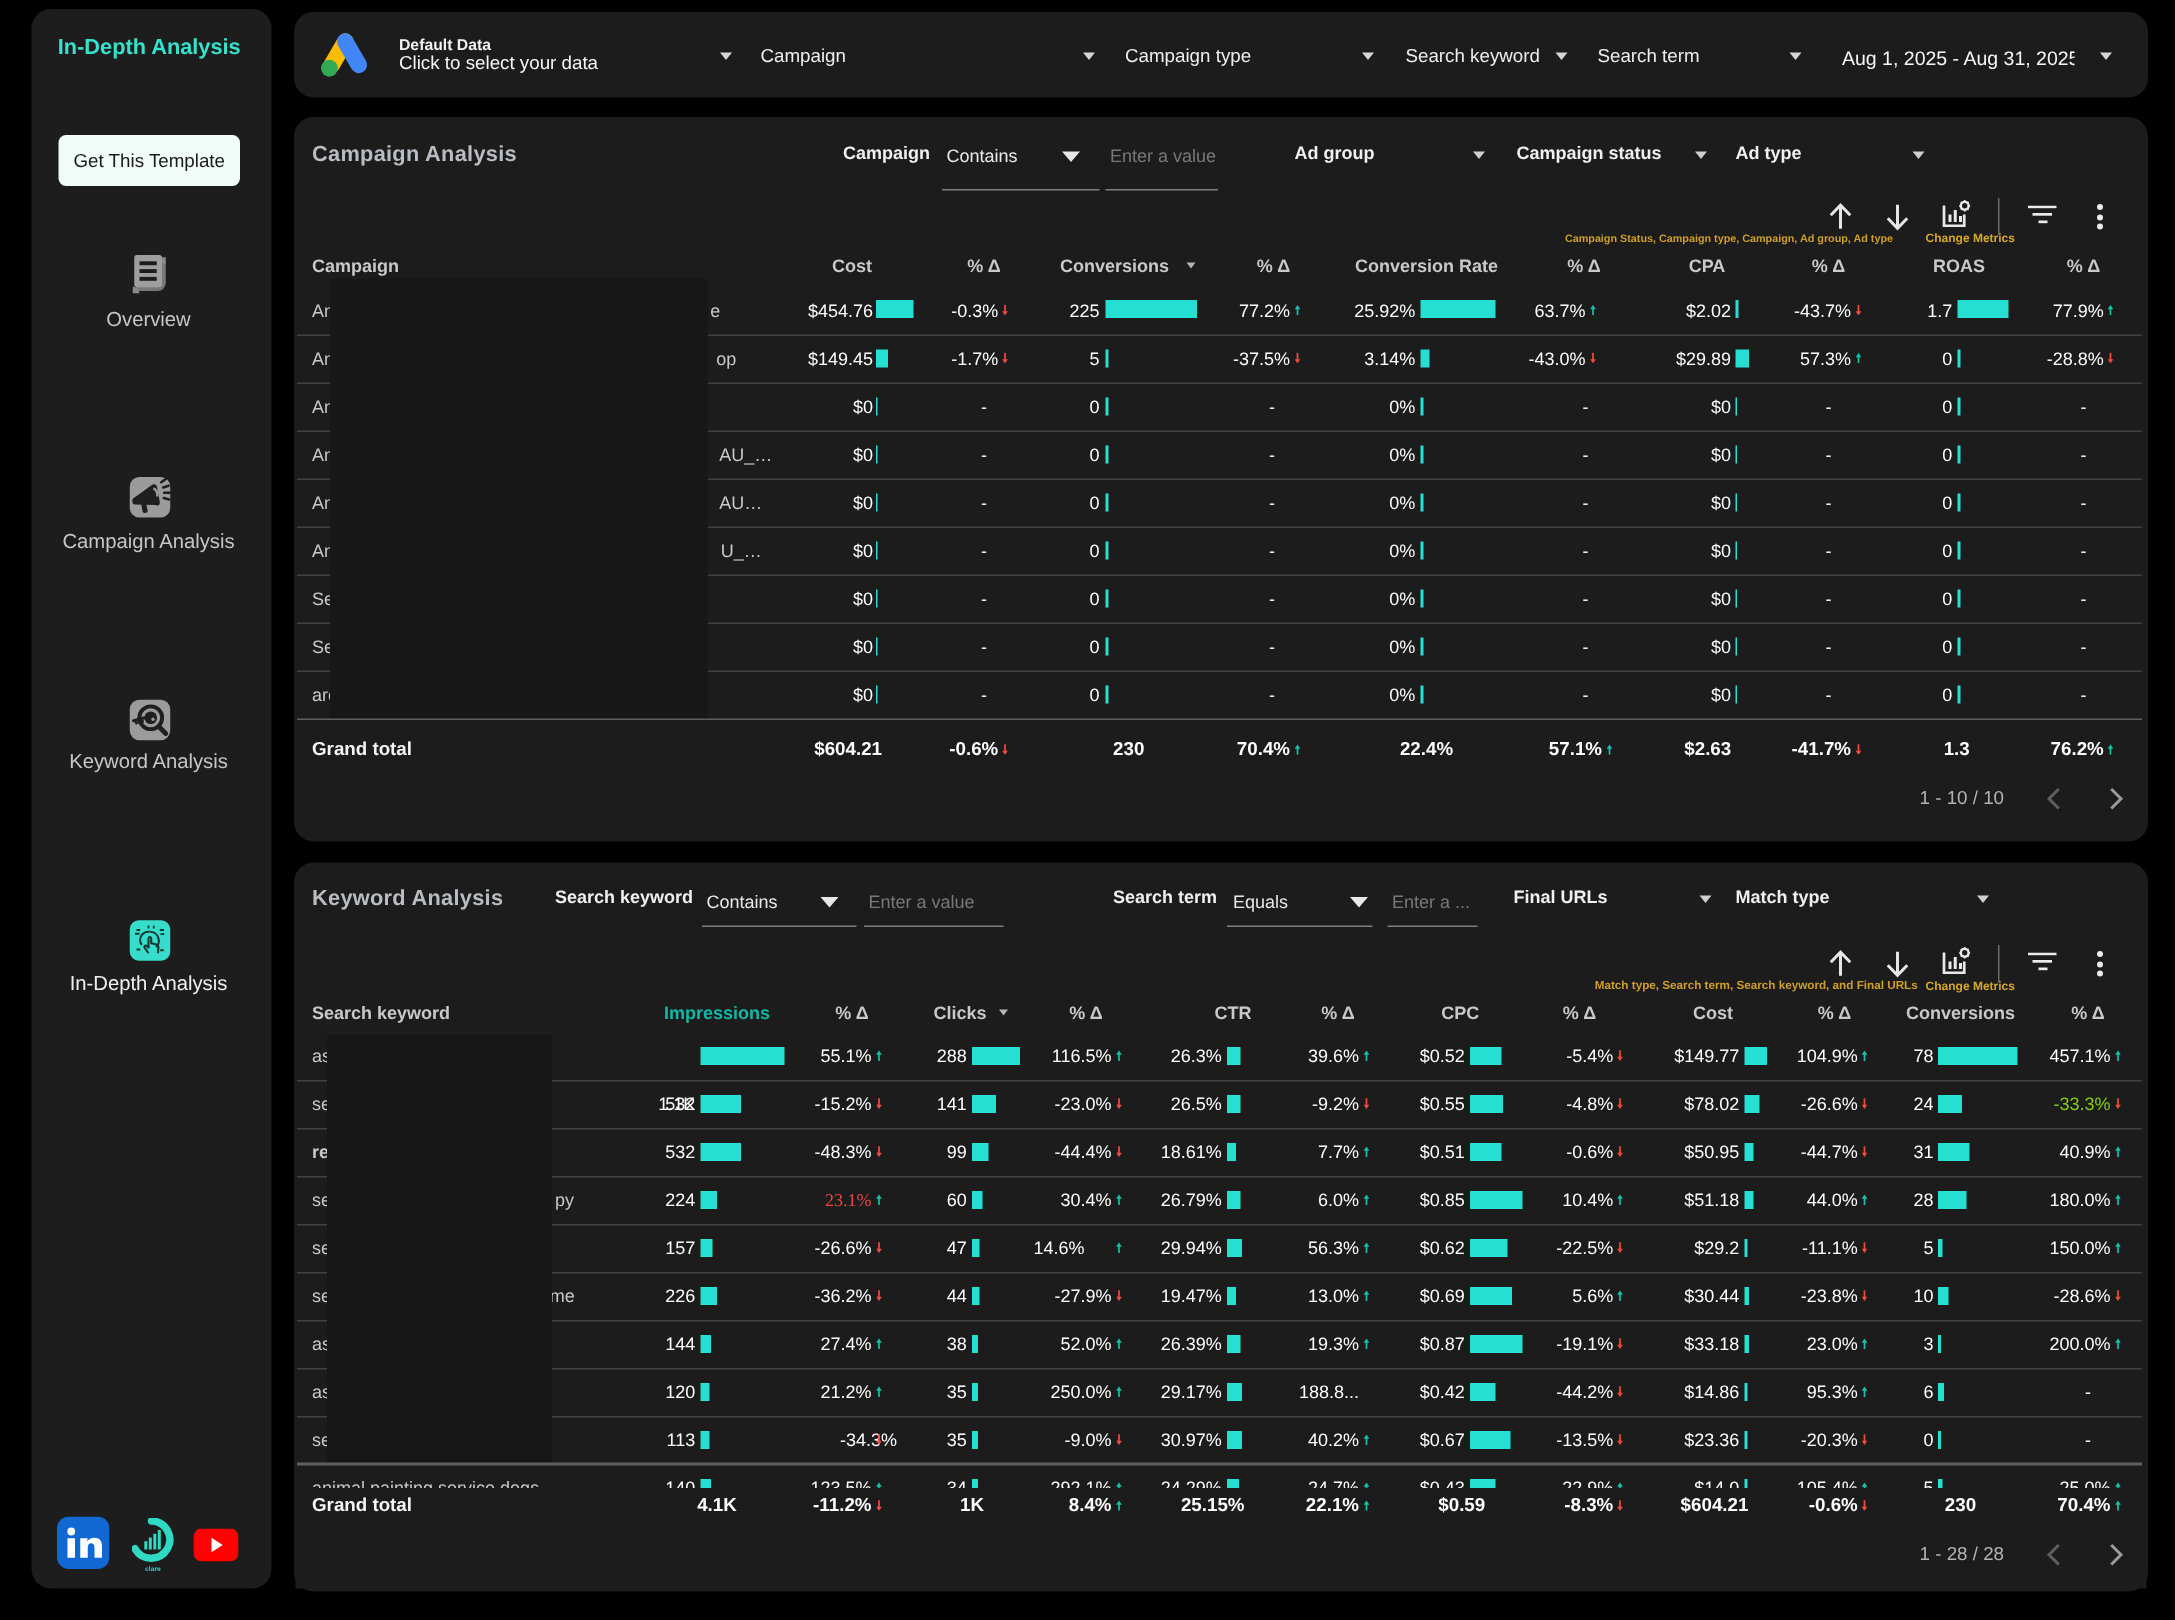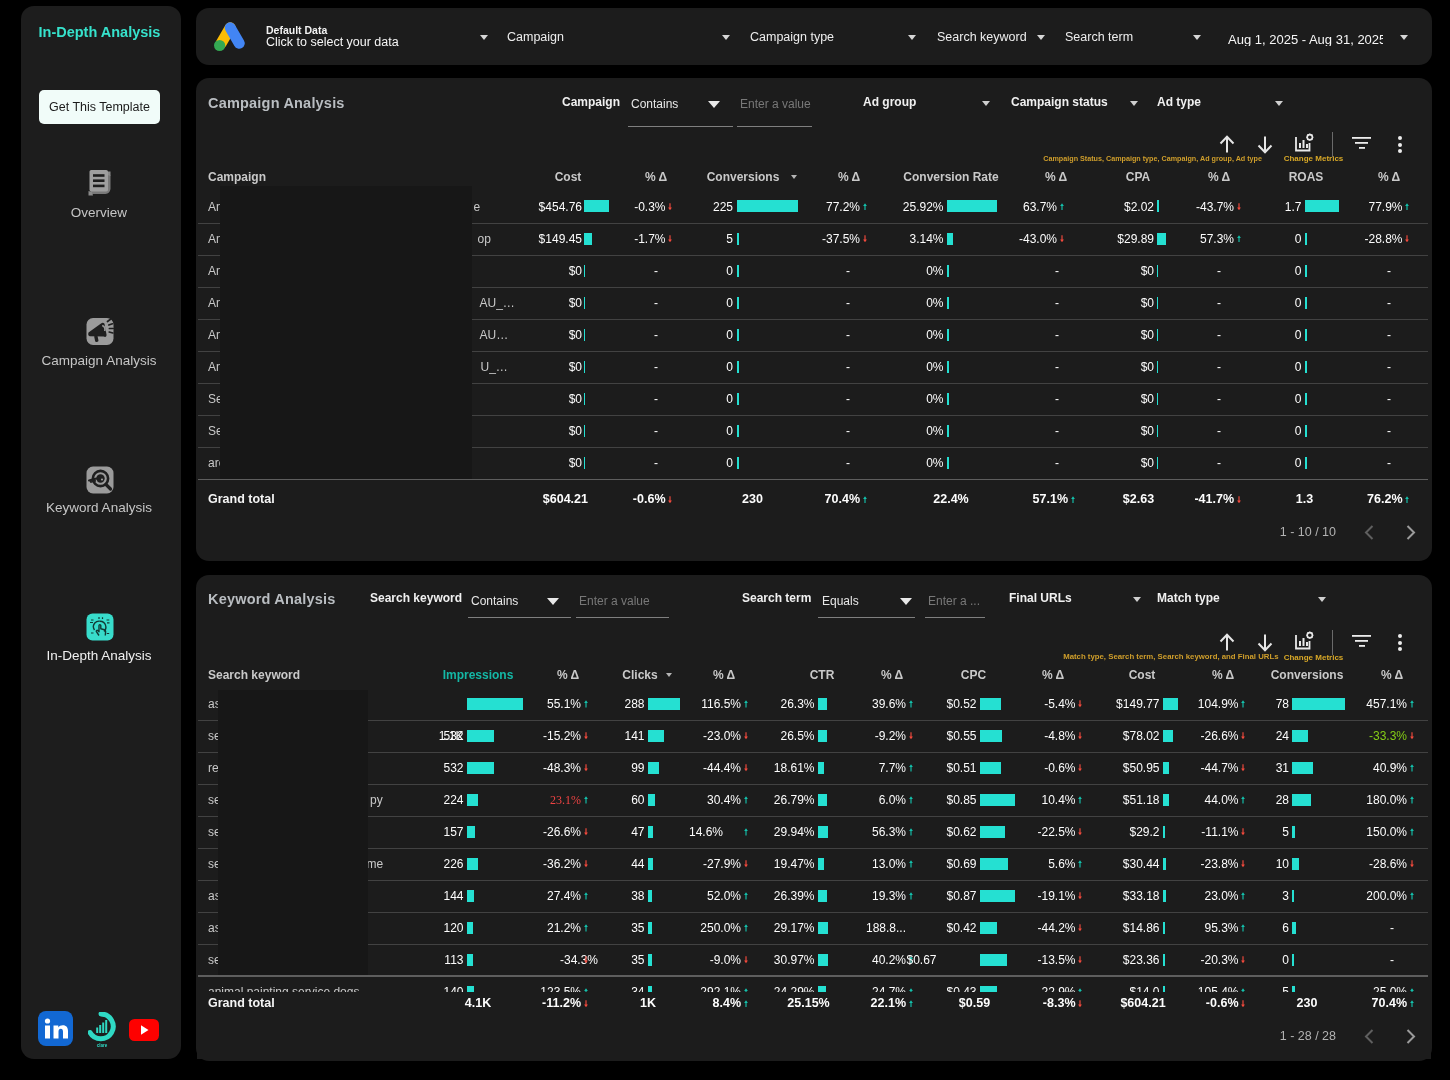--- a/index.html
+++ b/index.html
@@ -506,21 +506,21 @@
     <path d="M2 0.2 V5.8" stroke="#f24a3d" stroke-width="1.15" fill="none"></path>
     <polygon points="0.1,4.5 2,7.3 3.9,4.5" fill="#f24a3d"></polygon>
   </svg>
 <div style="position:absolute;font-size:12px;color:#fdfdfd;line-height:14px;top:729.0px;white-space:nowrap;left:1229.0px;width:60px;text-align:right;">24</div>
 <div style="position:absolute;left:1292px;top:729.9px;width:16px;height:12px;background:#25e0d2;"></div>
 <div style="position:absolute;font-size:12px;color:#84cc16;line-height:14px;top:729.0px;white-space:nowrap;left:1337.0px;width:70px;text-align:right;">-33.3%</div>
 <svg style="position:absolute;left:1409.5px;top:732.1px" width="4" height="7.6" viewBox="0 0 4 7.6">
     <path d="M2 0.2 V5.8" stroke="#f24a3d" stroke-width="1.15" fill="none"></path>
     <polygon points="0.1,4.5 2,7.3 3.9,4.5" fill="#f24a3d"></polygon>
   </svg>
-<div style="position:absolute;font-size:12px;color:#c9c9c9;line-height:14px;top:761.0px;white-space:nowrap;left:208px;">re</div>
+<div style="position:absolute;font-size:12px;color:#c9c9c9;line-height:14px;top:761.0px;white-space:nowrap;left:208px;font-weight:bold;">re</div>
 <div style="position:absolute;font-size:12px;color:#fdfdfd;line-height:14px;top:761.0px;white-space:nowrap;left:393.5px;width:70px;text-align:right;">532</div>
 <div style="position:absolute;left:466.5px;top:761.9px;width:27px;height:12px;background:#25e0d2;"></div>
 <div style="position:absolute;font-size:12px;color:#fdfdfd;line-height:14px;top:761.0px;white-space:nowrap;left:511.0px;width:70px;text-align:right;">-48.3%</div>
 <svg style="position:absolute;left:583.5px;top:764.1px" width="4" height="7.6" viewBox="0 0 4 7.6">
     <path d="M2 0.2 V5.8" stroke="#f24a3d" stroke-width="1.15" fill="none"></path>
     <polygon points="0.1,4.5 2,7.3 3.9,4.5" fill="#f24a3d"></polygon>
   </svg>
 <div style="position:absolute;font-size:12px;color:#fdfdfd;line-height:14px;top:761.0px;white-space:nowrap;left:584.5px;width:60px;text-align:right;">99</div>
 <div style="position:absolute;left:648px;top:761.9px;width:11px;height:12px;background:#25e0d2;"></div>
 <div style="position:absolute;font-size:12px;color:#fdfdfd;line-height:14px;top:761.0px;white-space:nowrap;left:671.0px;width:70px;text-align:right;">-44.4%</div>
@@ -780,21 +780,21 @@
     <path d="M2 0.2 V5.8" stroke="#f24a3d" stroke-width="1.15" fill="none"></path>
     <polygon points="0.1,4.5 2,7.3 3.9,4.5" fill="#f24a3d"></polygon>
   </svg>
 <div style="position:absolute;font-size:12px;color:#fdfdfd;line-height:14px;top:953.0px;white-space:nowrap;left:744.5px;width:70px;text-align:right;">30.97%</div>
 <div style="position:absolute;left:818px;top:953.9px;width:10px;height:12px;background:#25e0d2;"></div>
 <div style="position:absolute;font-size:12px;color:#fdfdfd;line-height:14px;top:953.0px;white-space:nowrap;left:836.0px;width:70px;text-align:right;">40.2%</div>
 <svg style="position:absolute;left:908.5px;top:956.1px" width="4" height="7.6" viewBox="0 0 4 7.6">
     <path d="M2 7.4 V1.8" stroke="#14c1ac" stroke-width="1.15" fill="none"></path>
     <polygon points="0.1,3.1 2,0.3 3.9,3.1" fill="#14c1ac"></polygon>
   </svg>
-<div style="position:absolute;font-size:12px;color:#fdfdfd;line-height:14px;top:953.0px;white-space:nowrap;left:906.5px;width:70px;">$0.67</div>
+<div style="position:absolute;font-size:12px;color:#fdfdfd;line-height:14px;top:953.0px;white-space:nowrap;left:906.5px;width:70px;text-align:right;">$0.67</div>
 <div style="position:absolute;left:979.5px;top:953.9px;width:27.6px;height:12px;background:#25e0d2;"></div>
 <div style="position:absolute;font-size:12px;color:#fdfdfd;line-height:14px;top:953.0px;white-space:nowrap;left:1005.5px;width:70px;text-align:right;">-13.5%</div>
 <svg style="position:absolute;left:1078.0px;top:956.1px" width="4" height="7.6" viewBox="0 0 4 7.6">
     <path d="M2 0.2 V5.8" stroke="#f24a3d" stroke-width="1.15" fill="none"></path>
     <polygon points="0.1,4.5 2,7.3 3.9,4.5" fill="#f24a3d"></polygon>
   </svg>
 <div style="position:absolute;font-size:12px;color:#fdfdfd;line-height:14px;top:953.0px;white-space:nowrap;left:1079.5px;width:80px;text-align:right;">$23.36</div>
 <div style="position:absolute;left:1162.5px;top:953.9px;width:2.5px;height:12px;background:#25e0d2;"></div>
 <div style="position:absolute;font-size:12px;color:#fdfdfd;line-height:14px;top:953.0px;white-space:nowrap;left:1168.5px;width:70px;text-align:right;">-20.3%</div>
 <svg style="position:absolute;left:1241.0px;top:956.1px" width="4" height="7.6" viewBox="0 0 4 7.6">

